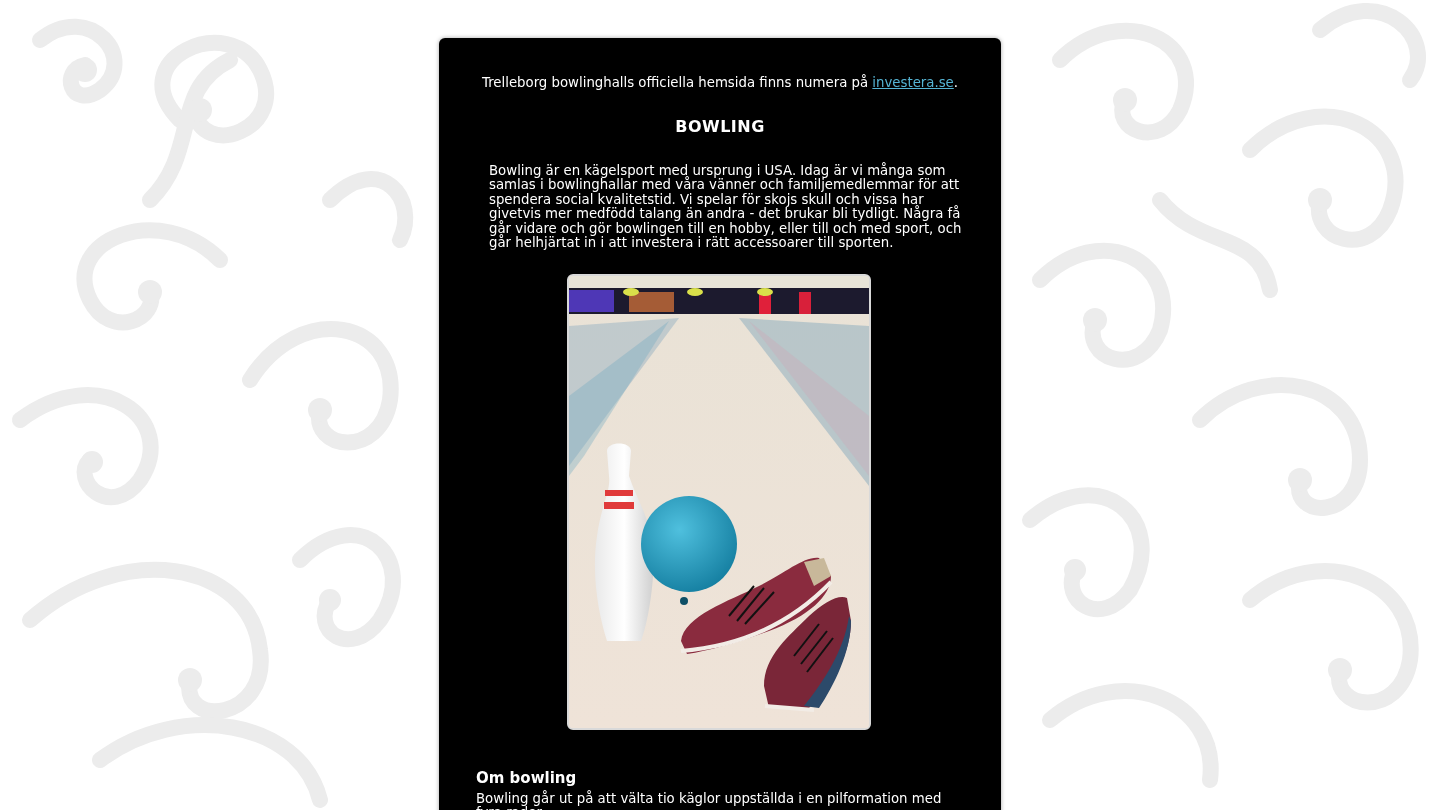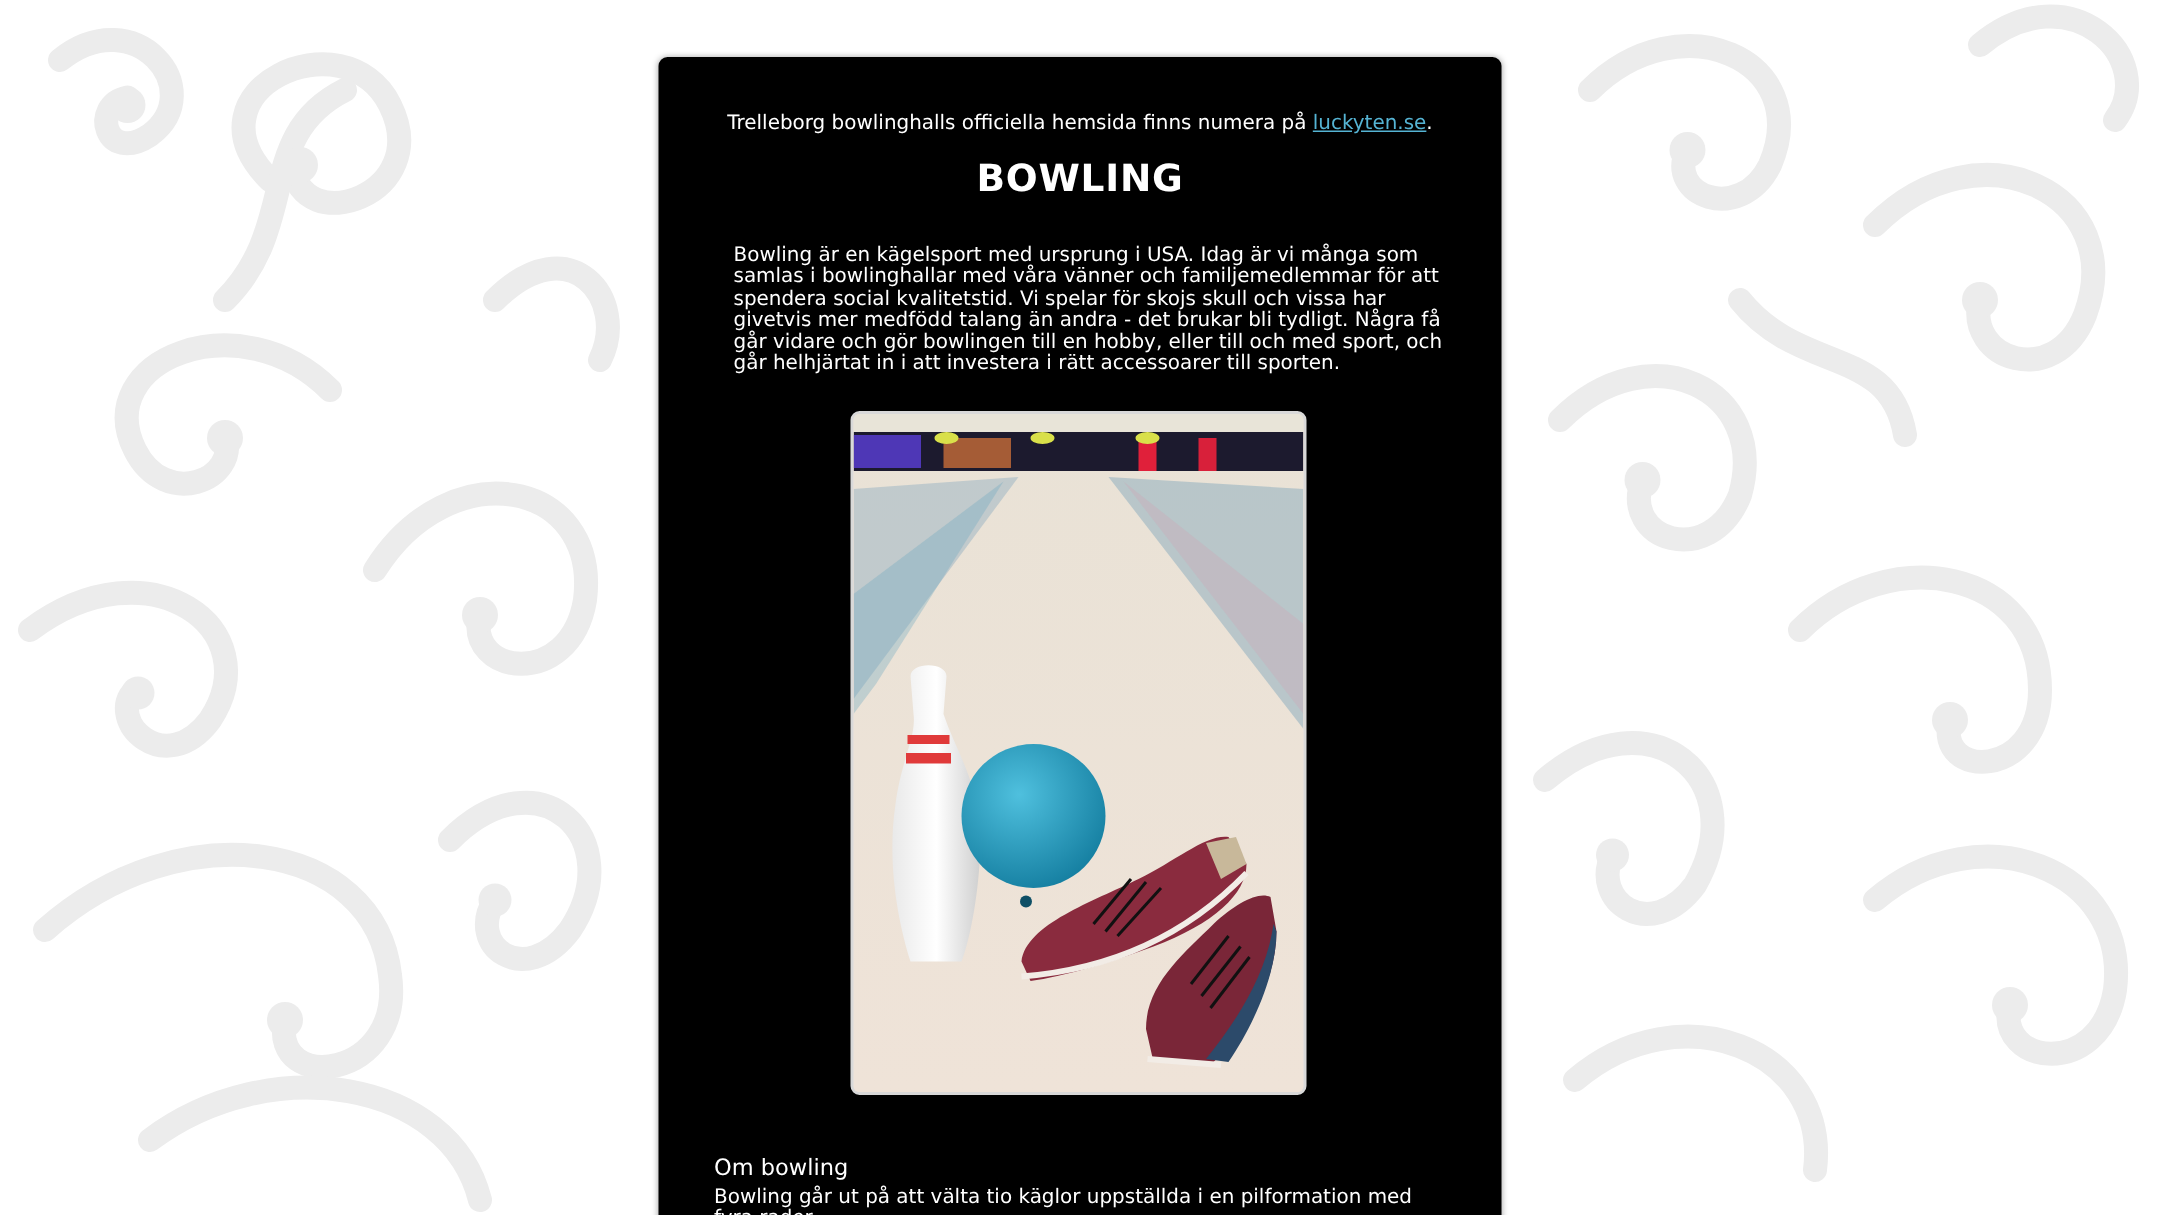--- a/index.html
+++ b/index.html
@@ -19,37 +19,37 @@
     z-index: 1;
     color: #fff;
   }
   .notice {
     position: absolute; top: 37px; left: 0; right: 0;
     text-align: center; font-size: 13.3px; color: #fff;
   }
   .notice a { color: #55b4d4; text-decoration: underline; }
   .title {
     position: absolute; top: 66px; left: 0; right: 0;
-    text-align: center; font-size: 25px; font-weight: bold; margin: 0;
+    text-align: center; font-size: 16px; font-weight: bold; margin: 13px;
     letter-spacing: 0.5px;
   }
   .intro {
     position: absolute; top: 113px; left: 37px; width: 490px;
     font-size: 13.3px; line-height: 14.4px; margin: 13px;
   }
   .photo-frame {
     position: absolute; left: 128px; top: 236px;
     width: 300px; height: 452px;
     border: 2px solid #d9d9d9; border-radius: 6px;
     overflow: hidden; background: #efe5dc;
   }
   .photo-frame svg { display: block; }
   .h2 {
     position: absolute; top: 731px; left: 37px; margin: 0;
-    font-size: 15px; font-weight: normal;
+    font-size: 15px; font-weight: bold;
   }
   .p2 {
     position: absolute; top: 754px; left: 37px; width: 490px;
     font-size: 13.3px; line-height: 14.4px; margin: 0;
   }
 </style>
 </head>
 <body>
 
 <svg class="bg-pattern" width="1440" height="810" viewBox="0 0 1440 810">
@@ -86,21 +86,21 @@
     <circle cx="1320" cy="200" r="12"></circle>
       <circle cx="1095" cy="320" r="12"></circle>
     <circle cx="1300" cy="480" r="12"></circle>
       <circle cx="1075" cy="570" r="11"></circle>
     <circle cx="1340" cy="670" r="12"></circle>
   </g>
 </svg>
 
 <div class="page">
   <div class="notice">
-    <span>Trelleborg bowlinghalls officiella hemsida finns numera på </span><a href="#">luckyten.se</a><span>.</span>
+    <span>Trelleborg bowlinghalls officiella hemsida finns numera på </span><a href="#">investera.se</a><span>.</span>
   </div>
 
   <h1 class="title">BOWLING</h1>
 
   <p class="intro">Bowling är en kägelsport med ursprung i USA. Idag är vi många som samlas i bowlinghallar med våra vänner och familjemedlemmar för att spendera social kvalitetstid. Vi spelar för skojs skull och vissa har givetvis mer medfödd talang än andra - det brukar bli tydligt. Några få går vidare och gör bowlingen till en hobby, eller till och med sport, och går helhjärtat in i att investera i rätt accessoarer till sporten.</p>
 
   <div class="photo-frame" title="bowling pin, bowling ball and bowling shoes on a lane">
     <svg width="300" height="452" viewBox="0 0 300 452">
       <defs>
         <linearGradient id="floor" x1="0" y1="0" x2="0" y2="1">

